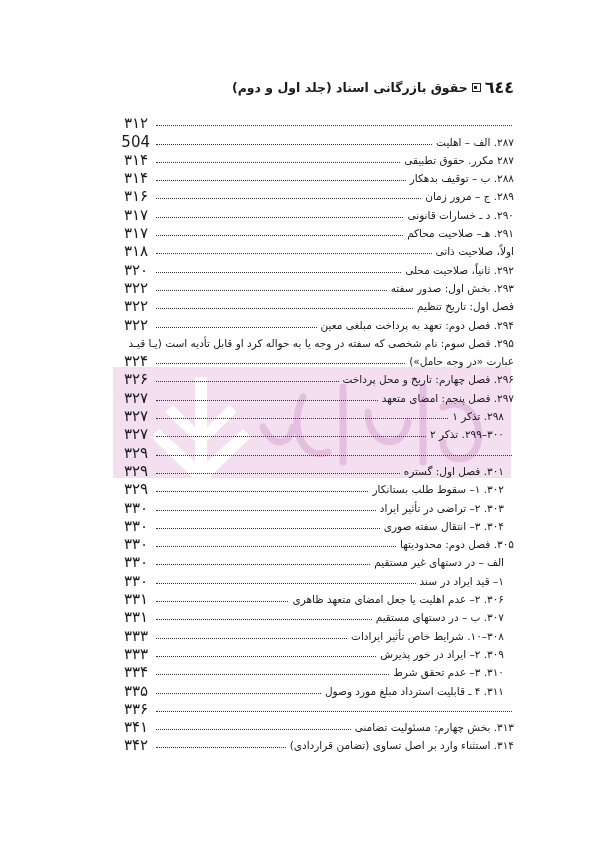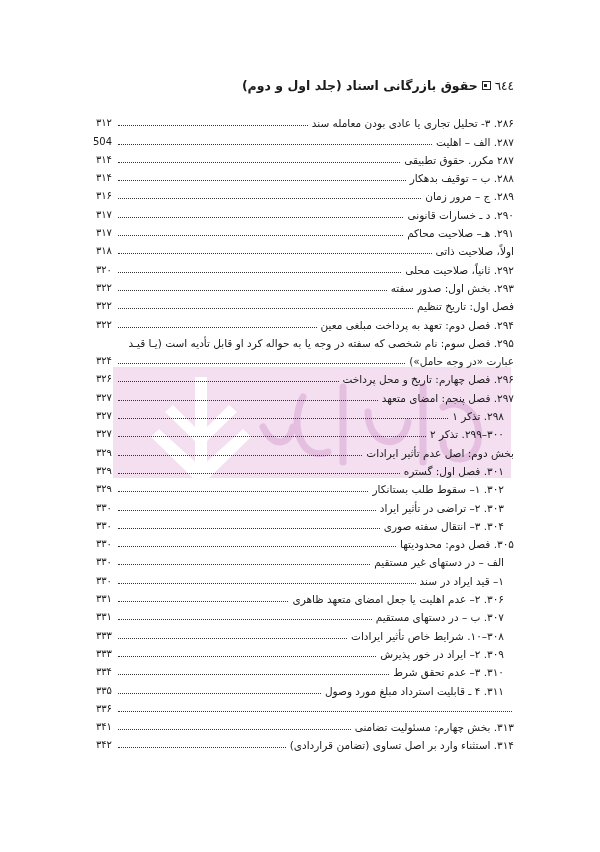--- a/index.html
+++ b/index.html
@@ -1,30 +1,30 @@
 <!DOCTYPE html>
 <html><head>
 <meta charset="utf-8">
 <style>
   html, body { margin:0; padding:0; background:#ffffff; }
   body { width:600px; height:852px; position:relative; overflow:hidden;
          font-family:"DejaVu Sans", sans-serif; color:#1a1a1a; }
   .page { position:absolute; left:0; top:0; width:600px; height:852px; background:#fff; }
   .header { position:absolute; top:78px; right:86px; direction:rtl;
             font-size:12.5px; font-weight:bold; white-space:nowrap; display:flex; align-items:center; gap:4px; }
-  .header .pnum { font-weight:normal; font-size:12px; }
+  .header .pnum { font-weight:bold; font-size:16px; }
   .header .box { display:inline-block; width:9px; height:9px; border:1.2px solid #222; position:relative; box-sizing:border-box; }
   .header .box::after { content:""; position:absolute; left:1.5px; top:1.5px; width:3px; height:3px; background:#222; }
   .watermark { position:absolute; left:113px; top:367px; width:398px; height:111px; background:#f3dff0; overflow:hidden; }
   .watermark svg { position:absolute; left:0; top:0; }
   .toc { position:absolute; left:84px; top:112px; width:430px; direction:rtl; }
   .row { position:relative; height:18.3px; display:flex; flex-direction:row; align-items:flex-end; font-size:10.5px; line-height:14px; }
   .row .title { white-space:nowrap; padding-left:2px; }
   .row .leader { flex:1; border-bottom:1.3px dotted #333; margin:0 2px 4px 6px; height:1px; }
-  .row .pg { white-space:nowrap; width:28px; text-align:right; font-size:10px; }
+  .row .pg { white-space:nowrap; width:28px; text-align:center; font-size:15px;margin-left:38px; }
   .row.ind1 .title { padding-right:10px; }
   .row.wrap1 { height:18.3px; }
   .row.wrap1 .title { white-space:nowrap;margin-left:24px; }
 </style>
 </head>
 <body>
 
 <div class="page">
 
   <div class="header">
@@ -48,21 +48,20 @@
         <path d="M255,45 C255,80 290,85 295,55"></path>
         <path d="M310,20 L310,95"></path>
         <path d="M330,40 C345,30 370,45 365,75 C360,100 330,95 330,75"></path>
         <path d="M150,60 C160,80 175,80 180,60"></path>
       </g>
     </svg>
   </div>
 
   <div class="toc">
     <div class="row">
-        <span class="title">۲۸۶. ۳- تحلیل تجاری یا عادی بودن معامله سند</span>
         <span class="leader"></span>
         <span class="pg">۳۱۲</span>
       </div>
     <div class="row">
         <span class="title">۲۸۷. الف – اهلیت</span>
         <span class="leader"></span>
         <span class="pg">504</span>
       </div>
     <div class="row">
         <span class="title">۲۸۷ مکرر. حقوق تطبیقی</span>
@@ -136,21 +135,20 @@
         <span class="title">۲۹۸. تذکر ۱</span>
         <span class="leader"></span>
         <span class="pg">۳۲۷</span>
       </div>
     <div class="row ind1">
         <span class="title">۳۰۰–۲۹۹. تذکر ۲</span>
         <span class="leader"></span>
         <span class="pg">۳۲۷</span>
       </div>
     <div class="row">
-        <span class="title">بخش دوم: اصل عدم تأثیر ایرادات</span>
         <span class="leader"></span>
         <span class="pg">۳۲۹</span>
       </div>
     <div class="row ind1">
         <span class="title">۳۰۱. فصل اول: گستره</span>
         <span class="leader"></span>
         <span class="pg">۳۲۹</span>
       </div>
     <div class="row ind1">
         <span class="title">۳۰۲. ۱– سقوط طلب بستانکار</span>

